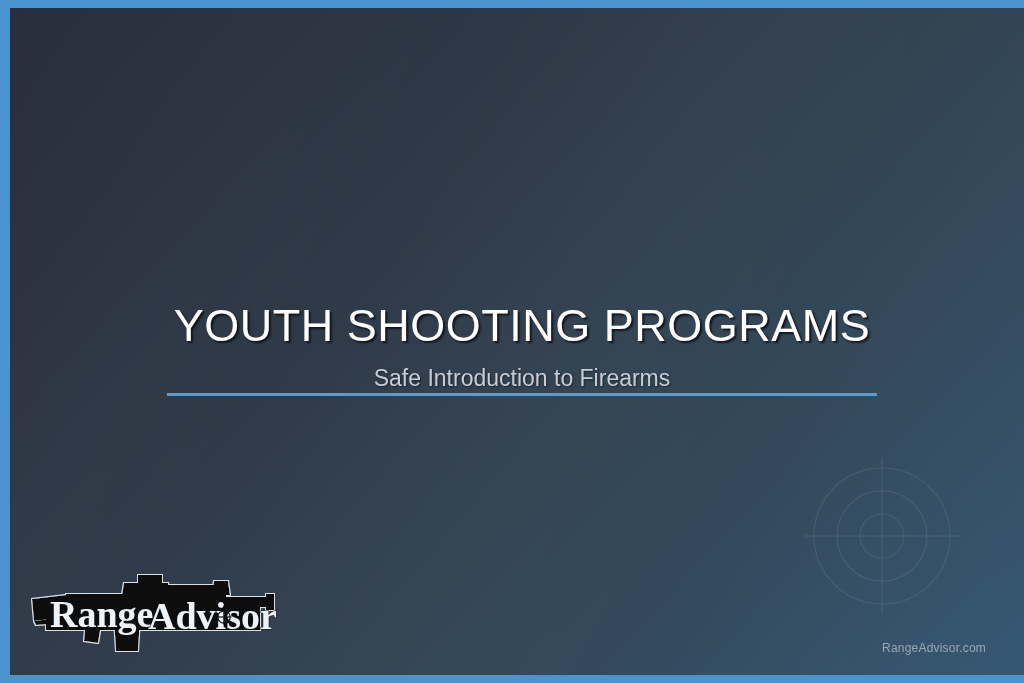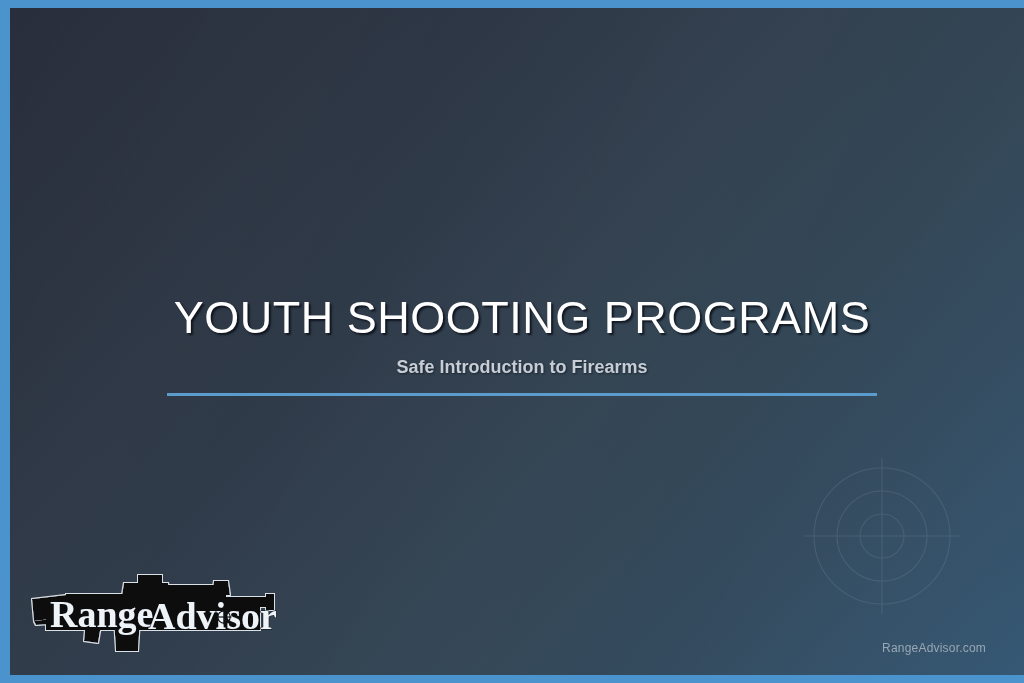--- a/index.html
+++ b/index.html
@@ -81,33 +81,33 @@
 
   
   #title-block {
     position: absolute;
     left: 147px;
     top: 282px;
     width: 730px;
     text-align: center;
   }
   #slide-title {
-    margin: 4px;
+    margin: 12px;
     font-size: 45px;
     font-weight: 400;
     letter-spacing: 0.5px;
     color: #ffffff;
     line-height: 1.08;
     white-space: nowrap;
     text-shadow: 2px 2px 2px rgba(8,12,20,0.78);
   }
   #slide-subtitle {
     margin: 14px 0 0 0;
-    font-size: 18px;
-    font-weight: 700;
+    font-size: 23px;
+    font-weight: 400;
     color: #c7cdd6;
     line-height: 1.2;
     text-shadow: 1px 1px 2px rgba(8,12,20,0.55);
   }
   #title-rule {
     position: absolute;
     left: 10px;
     top: 103px;
     width: 710px;
     height: 3px;

